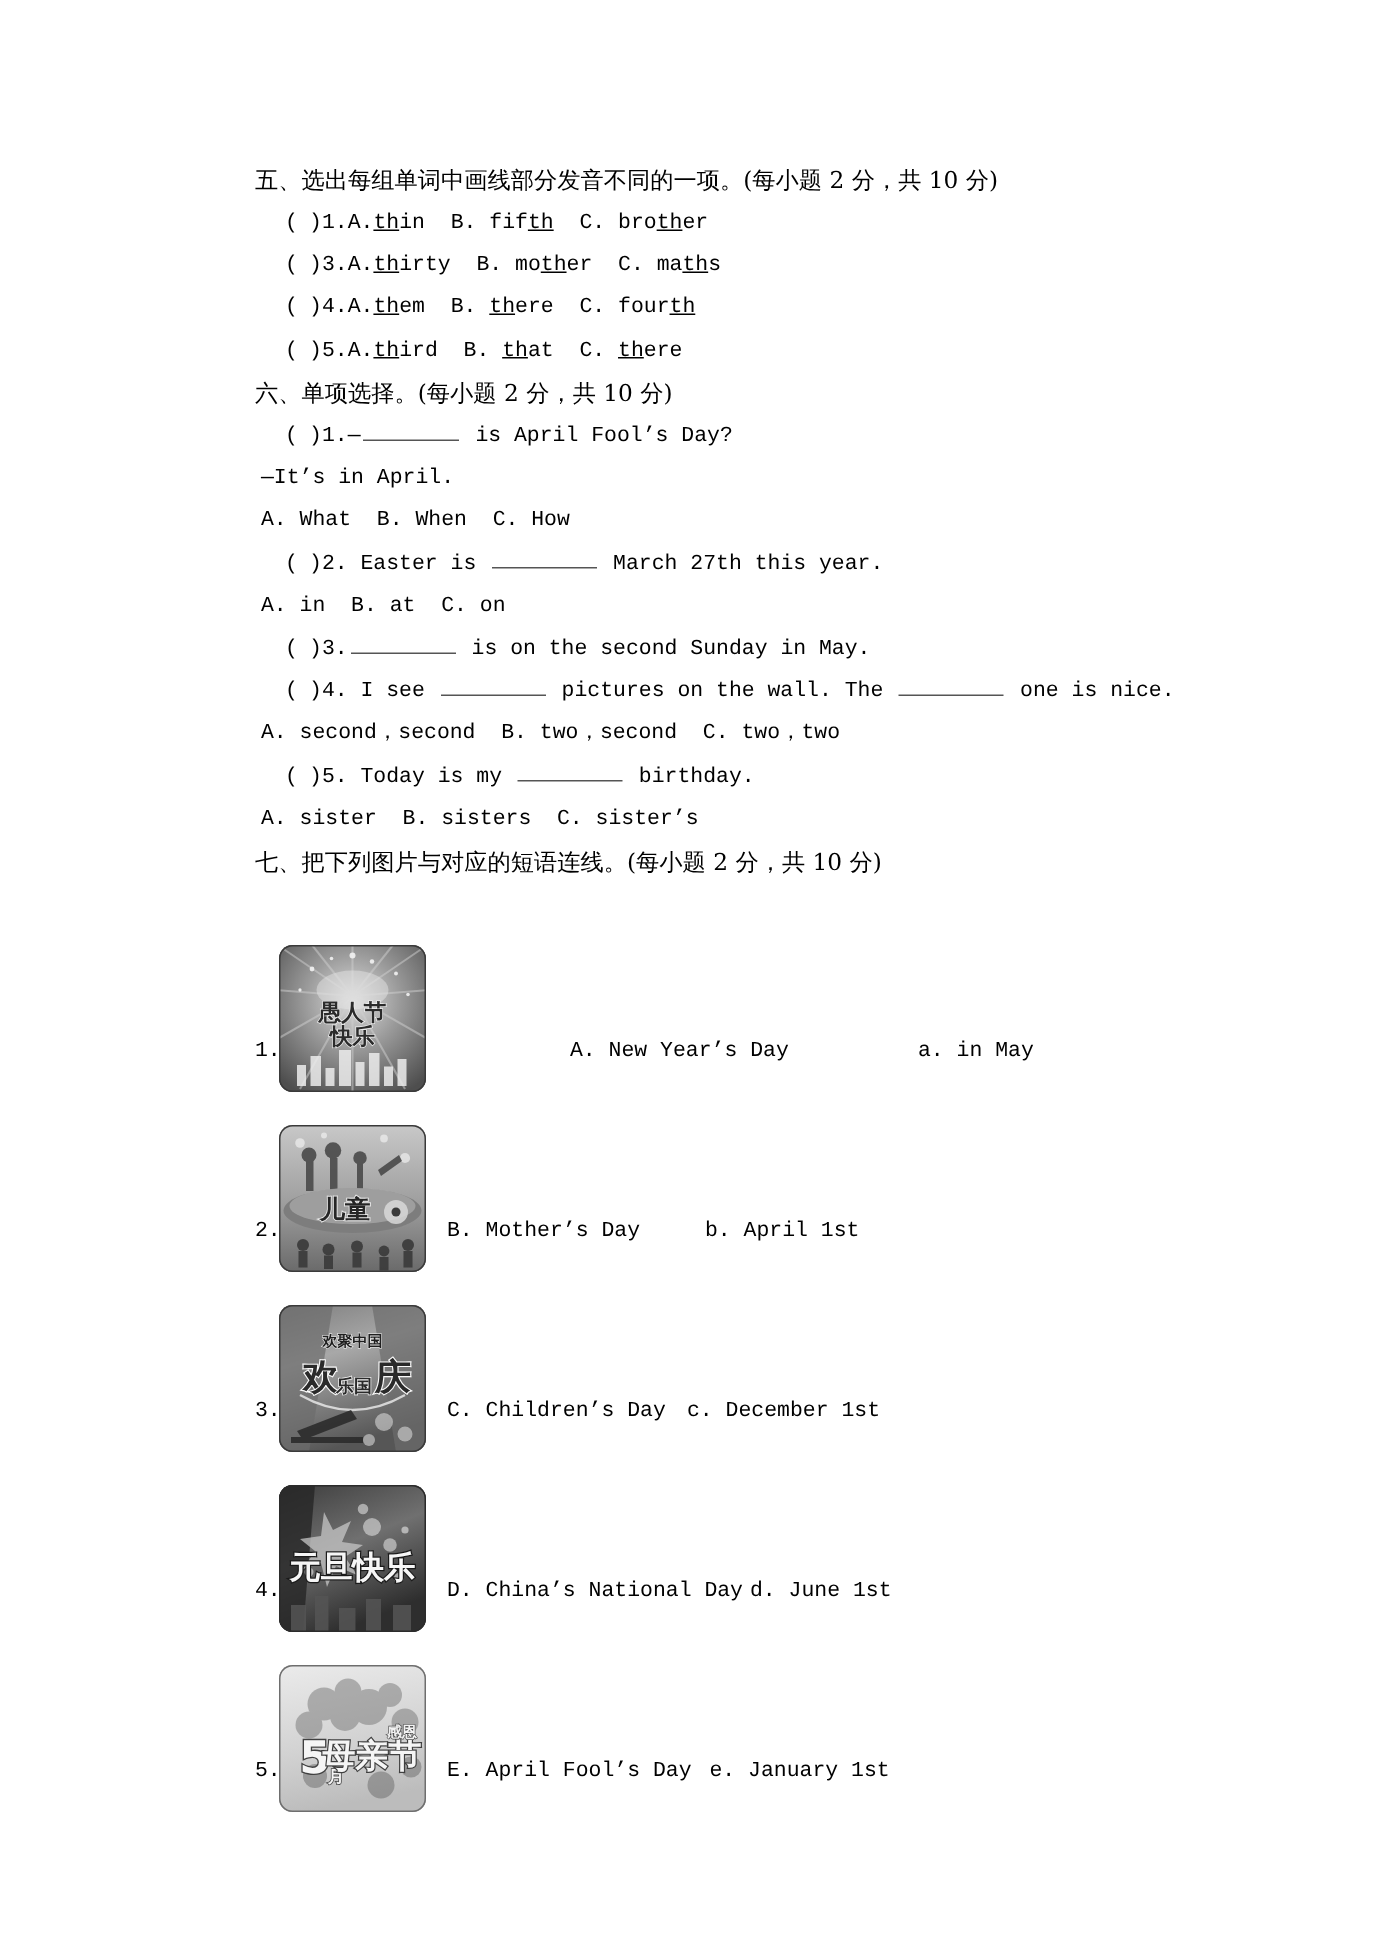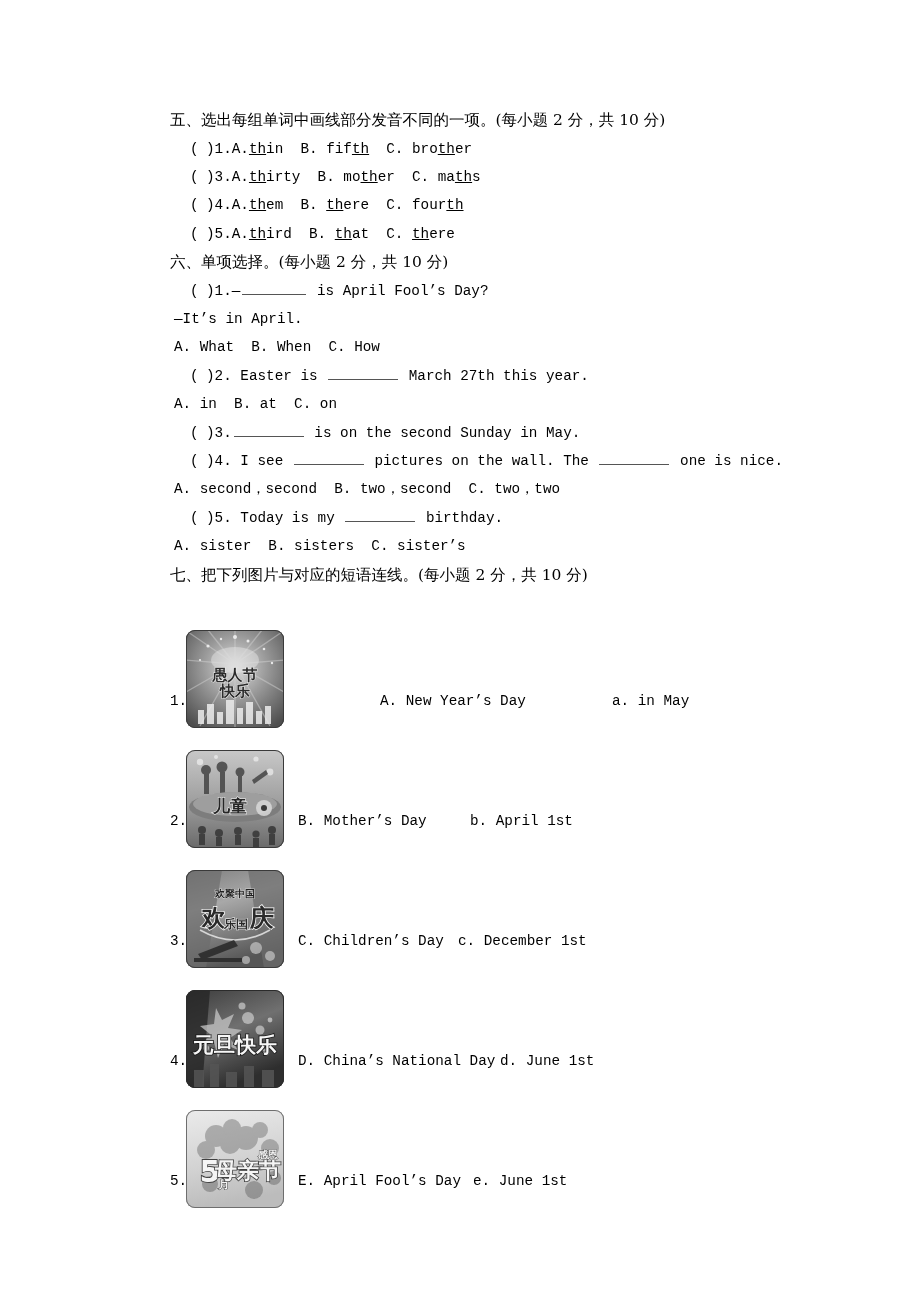--- a/index.html
+++ b/index.html
@@ -376,18 +376,18 @@
                 <circle cx="88" cy="68" r="7"></circle>
             </g>
             <text x="24" y="72" font-family="DejaVu Sans, sans-serif" font-size="30" font-weight="bold" fill="#f5f5f5" stroke="#404040" stroke-width="1.8" paint-order="stroke" text-anchor="middle">5</text>
             <text x="38" y="78" font-family="DejaVu Sans, sans-serif" font-size="11" font-weight="bold" fill="#f5f5f5" stroke="#404040" stroke-width="1.0" paint-order="stroke" text-anchor="middle">月</text>
             <text x="62" y="68" font-family="DejaVu Sans, sans-serif" font-size="22" font-weight="bold" fill="#f5f5f5" stroke="#404040" stroke-width="1.6" paint-order="stroke" text-anchor="middle">母亲节</text>
             <text x="82" y="48" font-family="DejaVu Sans, sans-serif" font-size="10" font-weight="bold" fill="#f2f2f2" stroke="#454545" stroke-width="0.8" paint-order="stroke" text-anchor="middle">感恩</text>
             <rect x="0" y="0" width="98" height="98" fill="none" stroke="#6e6e6e" stroke-width="2" rx="9"></rect>
           </svg>
         </div>
         <span class="opt-major">E. April Fool’s Day</span>
-        <span class="opt-minor">e. June 1st</span>
+        <span class="opt-minor">e. January 1st</span>
       </div>
 
     </div>
   </div>
 </div>
 
 </body></html>

